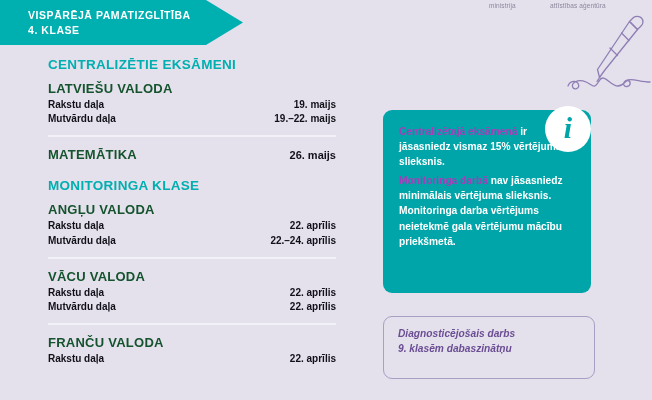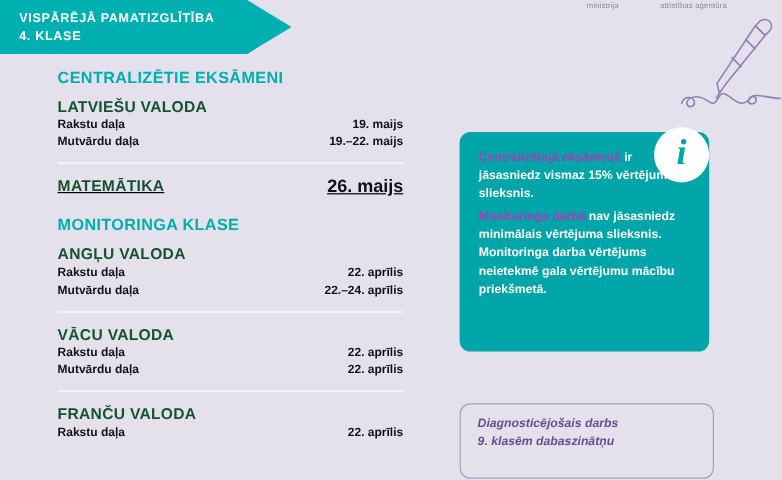--- a/index.html
+++ b/index.html
@@ -16,21 +16,21 @@
     overflow:hidden;
   }
 
   
   .banner {
     position:absolute; left:0; top:0;
     width:243px; height:45px;
     background:#00afb0;
     clip-path: polygon(0 0, 206px 0, 243px 22.5px, 206px 45px, 0 45px);
     display:flex; flex-direction:column; justify-content:center;
-    padding-left:16px;
+    padding-left:28px;
   }
   .banner-line {
     color:#ffffff;
     font-size:10.5px;
     font-weight:bold;
     letter-spacing:0.55px;
     line-height:1.35;
     white-space:nowrap;
   }
 
@@ -82,27 +82,26 @@
     display:flex; justify-content:space-between; align-items:baseline;
     color:#111018;
     font-size:10px;
     font-weight:bold;
     line-height:1.42;
     white-space:nowrap;
   }
   .row .lbl { flex:0 0 auto; }
   .row .val { flex:0 0 auto; text-align:right; }
   .subj-row {
-    display:flex; justify-content:space-between; align-items:flex-start;
+    display:flex; justify-content:space-between; align-items:center;
     margin-bottom:2px;
-    text-decoration:underline;
   }
   .subj-row .subj { margin-bottom:0; }
   .subj-row .val {
-    color:#111018; font-size:15px; font-weight:bold; white-space:nowrap;
+    color:#111018; font-size:11px; font-weight:bold; white-space:nowrap;
   }
   .divider {
     height:2px; background:#f3f1f8; border:0;
     margin:9px 0 10px 0;
   }
   .gap { height:14px; }
   .block { margin-bottom:0; }
 
   
   .info-card {
@@ -133,21 +132,21 @@
     font-family:"Liberation Serif", serif;
     font-style:italic;
     font-weight:bold;
     font-size:30px;
     line-height:1;
     transform:translateY(-1px);
   }
 
   
   .diag-box {
-    position:absolute; left:383px; top:336px;
+    position:absolute; left:383px; top:316px;
     width:212px; height:63px;
     border:1.6px solid #a99ec4;
     border-radius:9px;
     padding:9px 14px;
   }
   .diag-line {
     color:#6a4d93;
     font-style:italic;
     font-weight:bold;
     font-size:10.2px;

